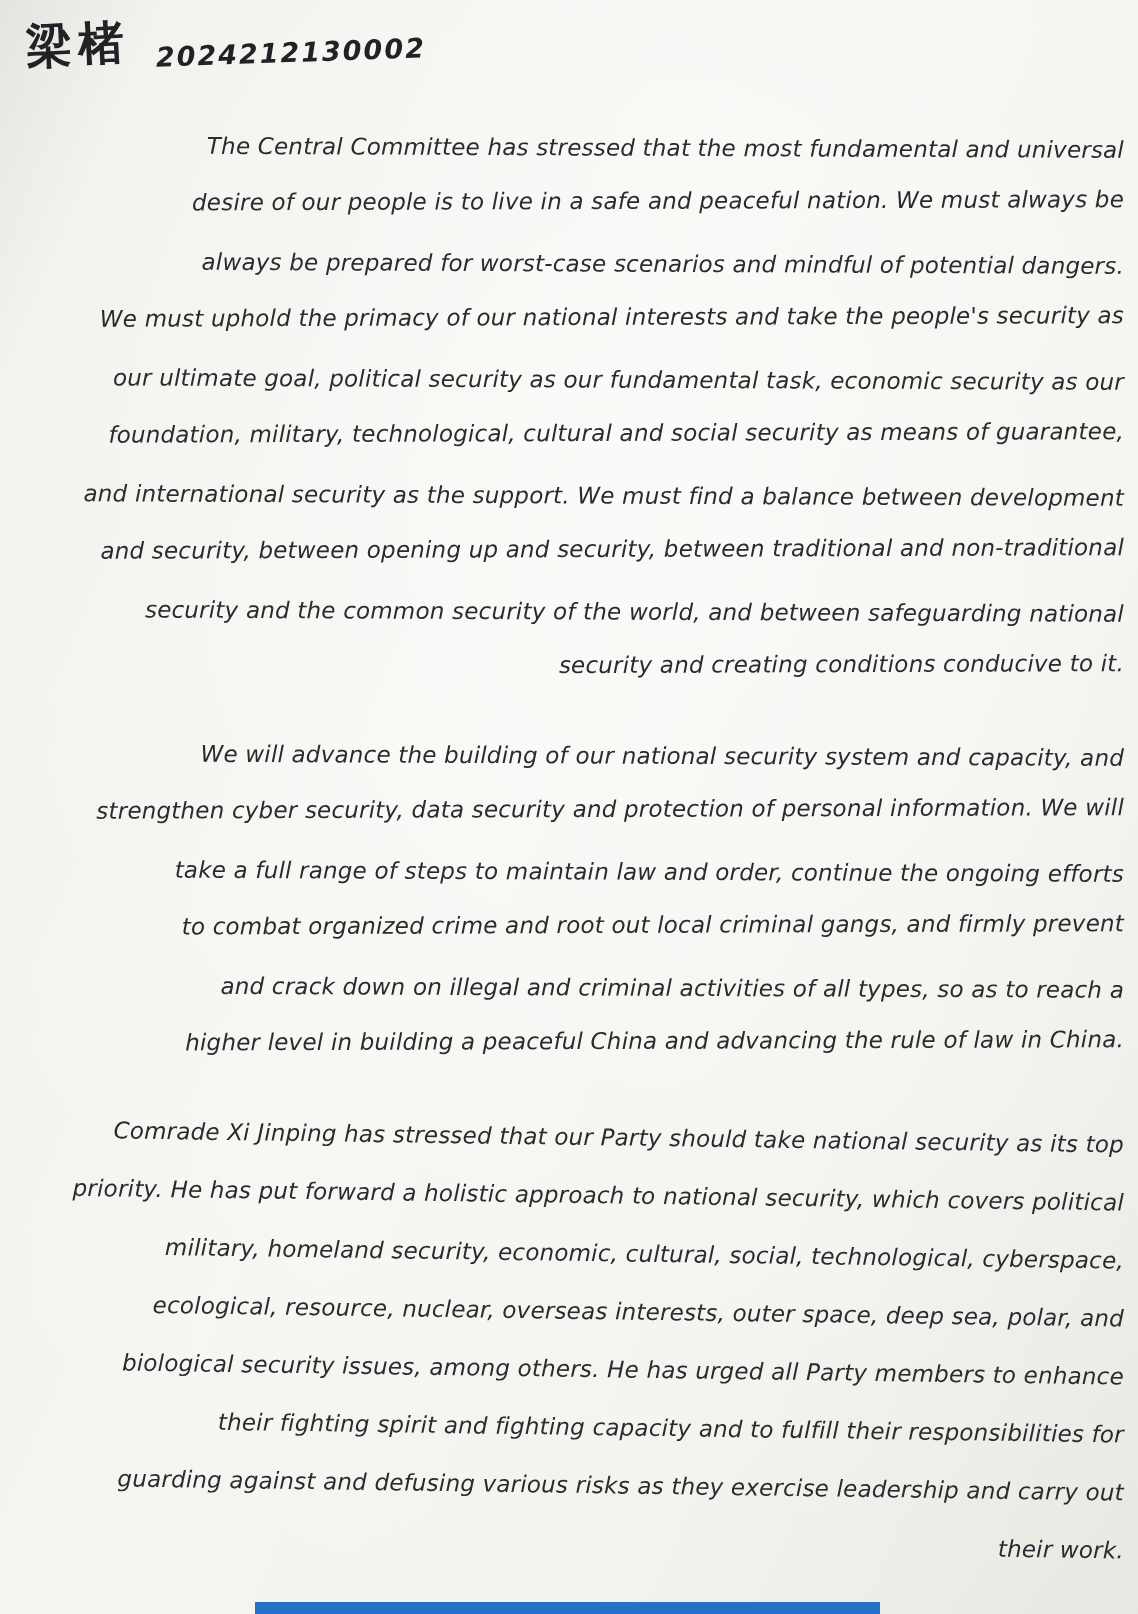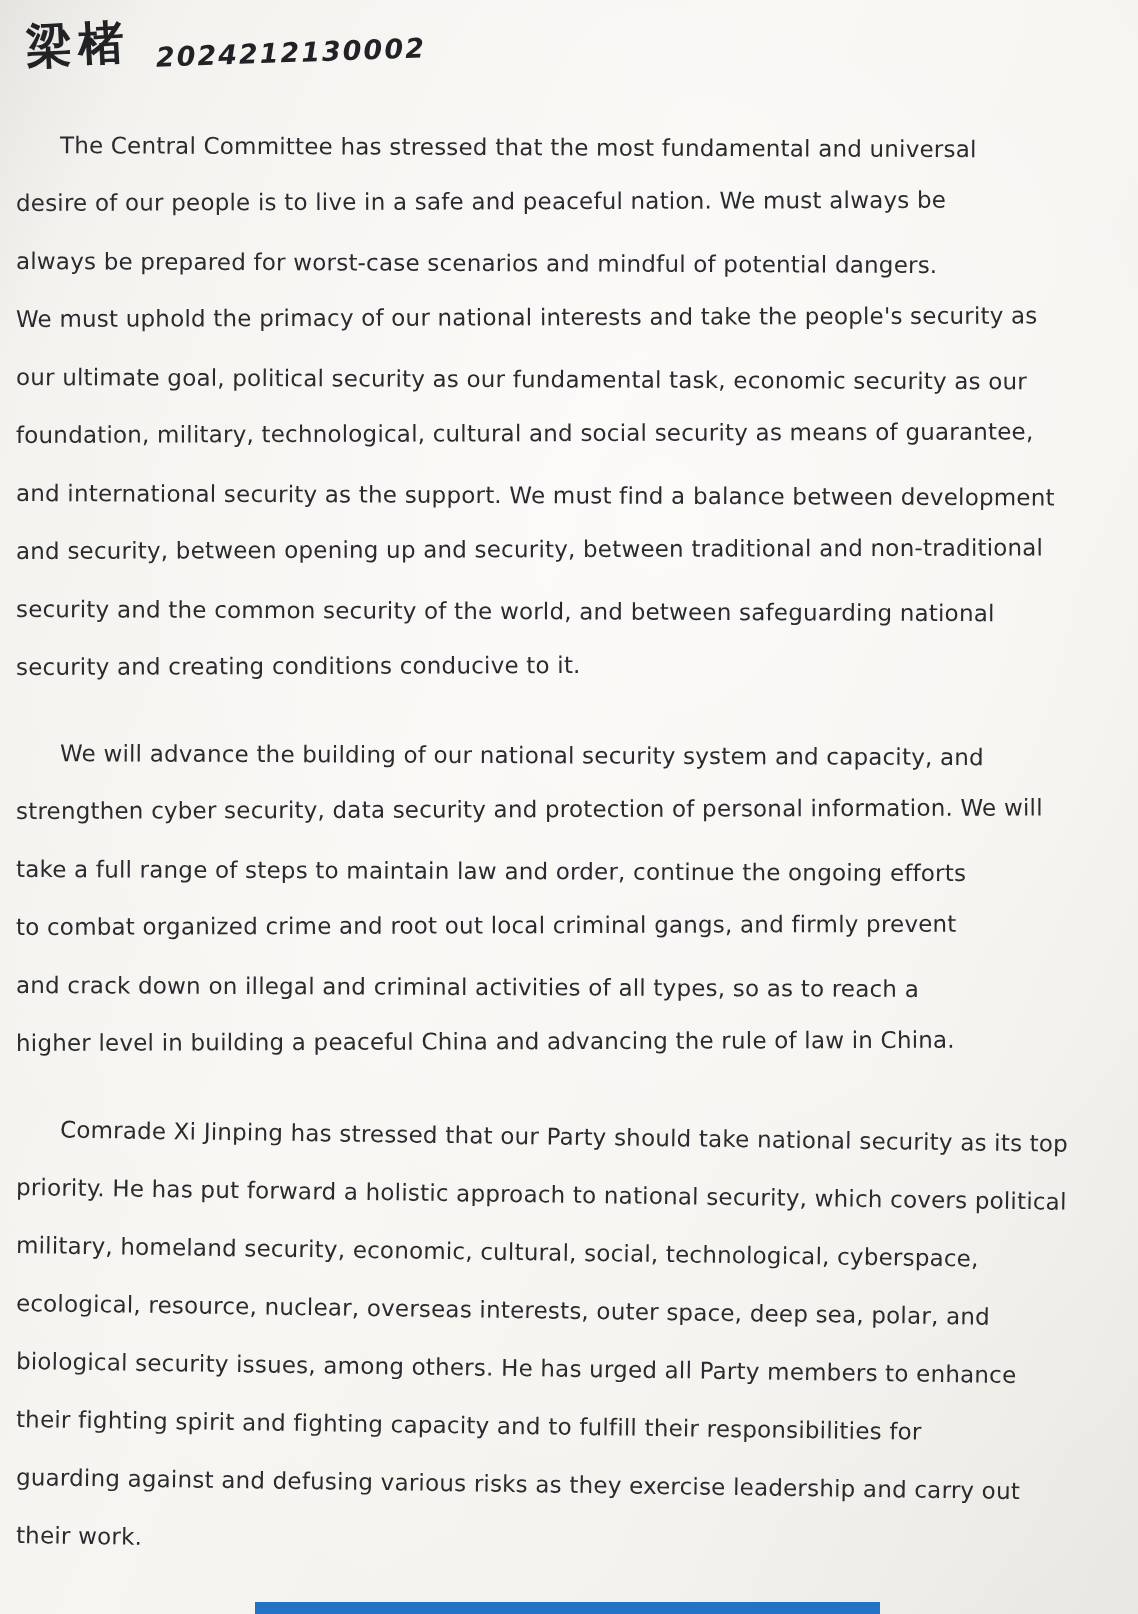--- a/index.html
+++ b/index.html
@@ -38,22 +38,24 @@
     font-style: italic;
     letter-spacing: 2px;
     transform: rotate(-2deg) translateY(-8px);
     font-weight: 600;
   }
   .essay {
     position: absolute;
     top: 116px;
     left: 16px;
     right: 14px;
+    font-style: italic;
     font-size: 23px;
     font-weight: 500;
+    text-align: right;
   }
   .line {
     white-space: nowrap;
     line-height: 58px;
     letter-spacing: 0.2px;
     transform-origin: left center;
   }
   .line:nth-child(odd)  { transform: rotate(0.25deg); }
   .line:nth-child(even) { transform: rotate(-0.2deg); }
   .para + .para { margin-top: 28px; }

